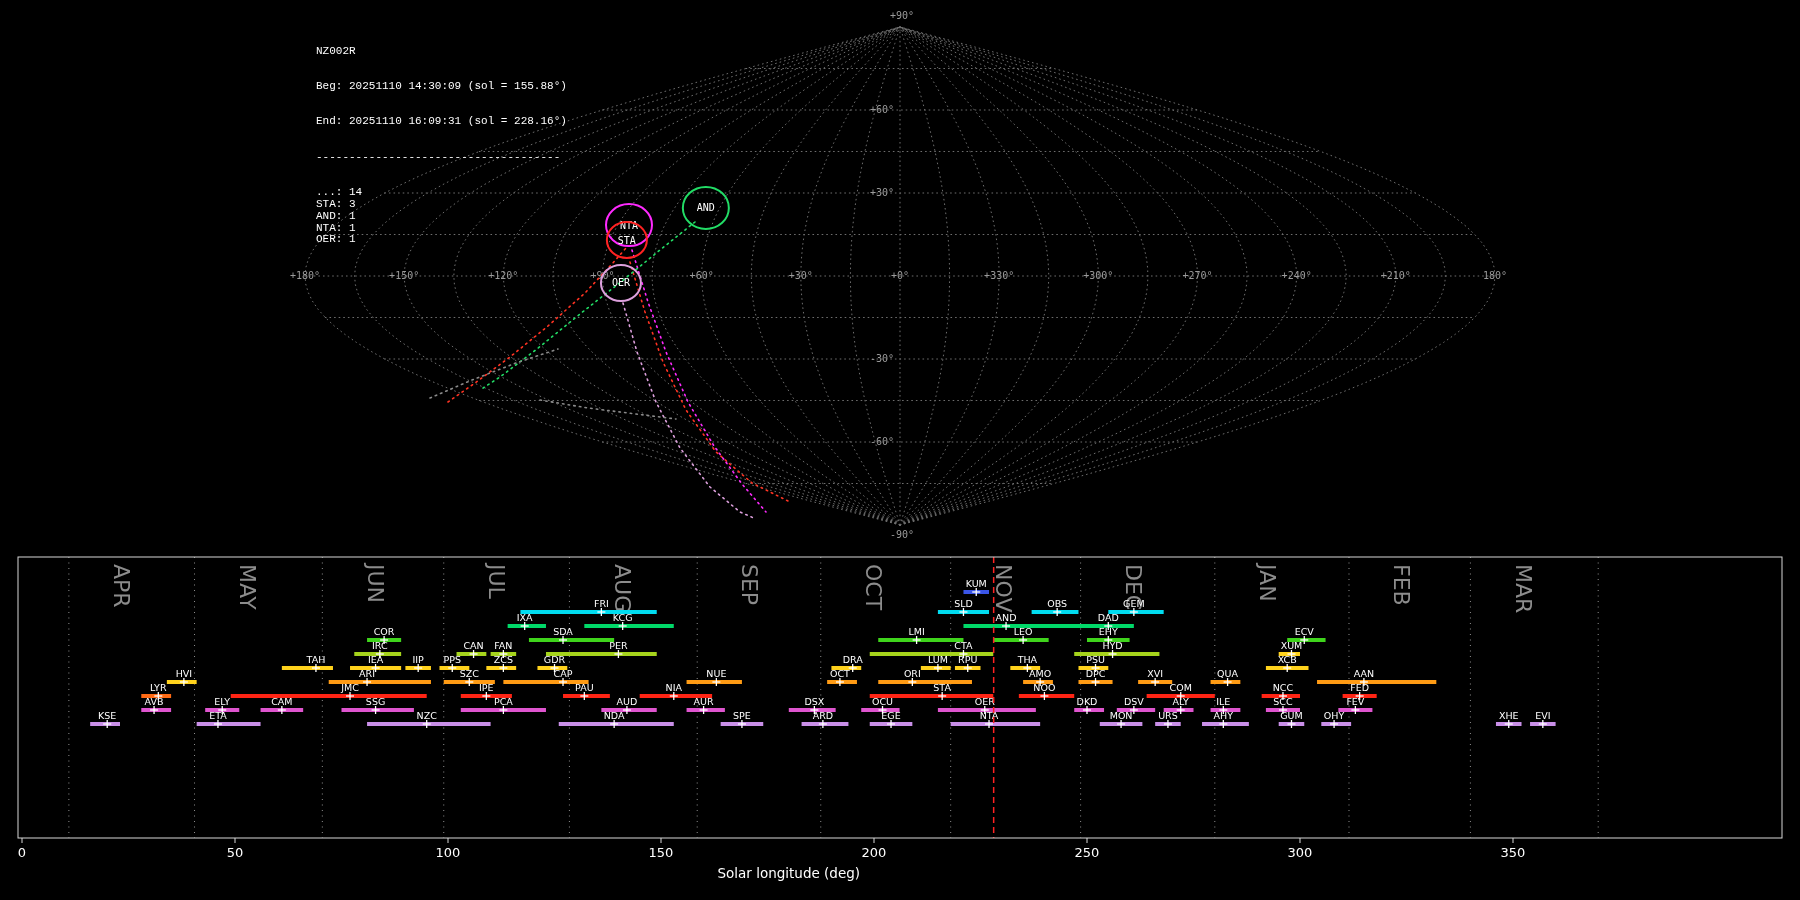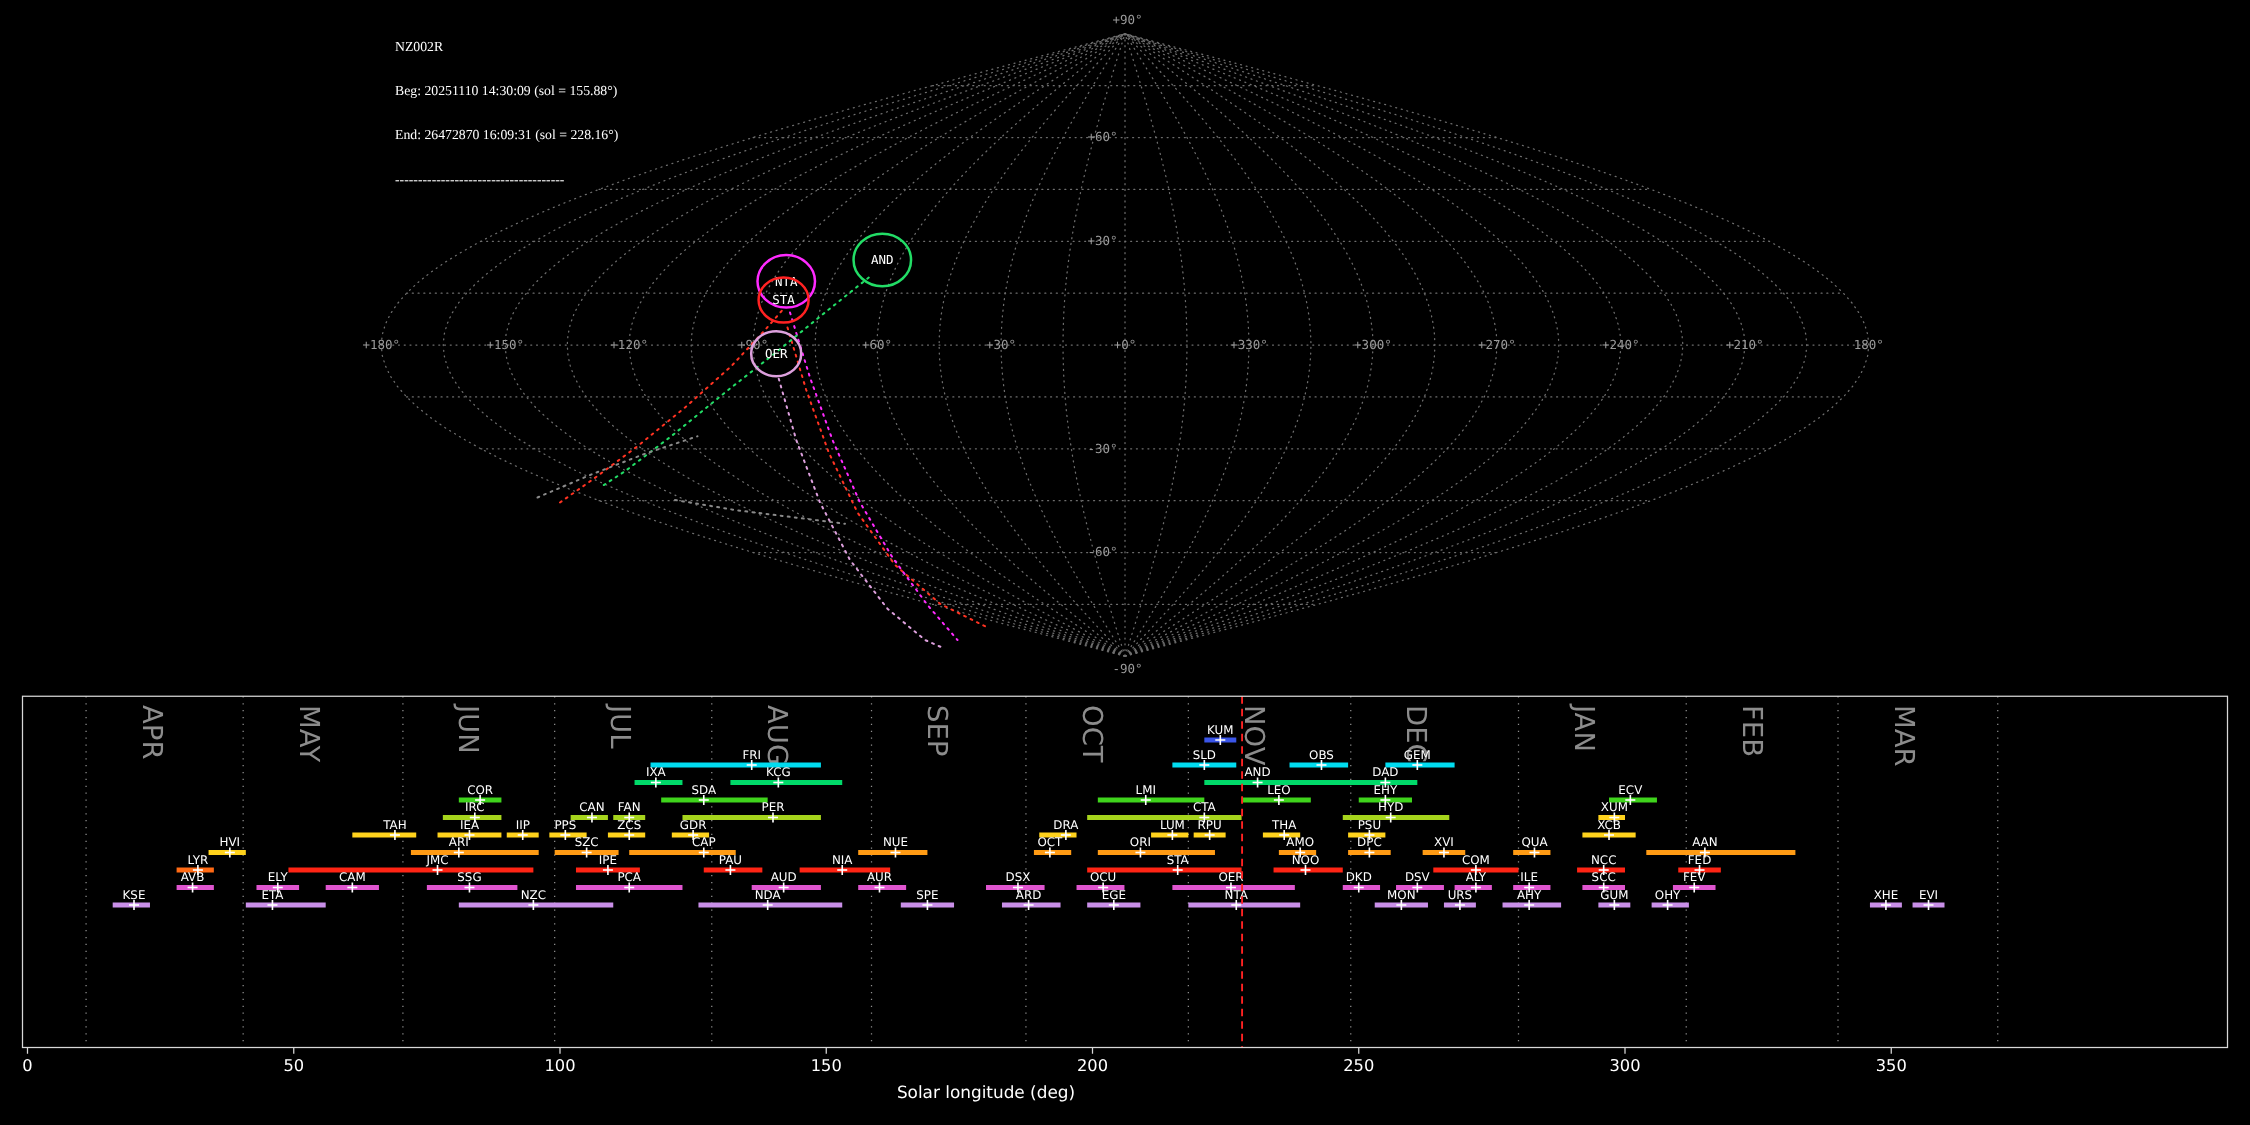--- a/index.html
+++ b/index.html
@@ -1,34 +1,35 @@
 <!DOCTYPE html>
 <html><head>
 <meta charset="utf-8">
 <style>
   html,body{margin:0;padding:0;background:#000;}
   #root{position:relative;width:1800px;height:900px;background:#000;overflow:hidden;
         font-family:"DejaVu Sans",sans-serif;}
   #skymap{position:absolute;left:0;top:0;z-index:1;}
   #timeline{position:absolute;left:0;top:555px;z-index:1;}
-  #info{position:absolute;left:316px;top:9px;z-index:3;color:#fff;
-        font-family:Liberation Serif, serif;font-size:11px;line-height:11.8px;
+  #info{position:absolute;left:316px;top:22px;z-index:3;color:#fff;
+        font-family:Liberation Mono, monospace;font-size:11px;line-height:11.8px;
         white-space:pre;}
   #info div{white-space:pre;}
 </style>
 </head>
 <body>
 
 <div id="root">
 
   <div id="info">
     <div>NZ002R</div>
     <div>Beg: 20251110 14:30:09 (sol = 155.88°)</div>
-    <div>End: 26472870 16:09:31 (sol = 228.16°)</div>
+    <div>End: 20251110 16:09:31 (sol = 228.16°)</div>
     <div>-------------------------------------</div>
+    <div id="counts"><div>...: 14</div><div>STA: 3</div><div>AND: 1</div><div>NTA: 1</div><div>OER: 1</div></div>
   </div>
 
   <svg id="skymap" width="1800" height="555" viewBox="0 0 1800 555">
       <g stroke="#6e6e6e" fill="none" stroke-width="1" stroke-dasharray="0.8 3.8" stroke-linecap="round">
         <line x1="746.0026681640002" y1="483.5" x2="1053.9973318359998" y2="483.5"></line>
         <line x1="602.5" y1="442" x2="1197.5" y2="442"></line>
         <line x1="479.2714651940042" y1="400.5" x2="1320.7285348059959" y2="400.5"></line>
         <line x1="384.714884748259" y1="359" x2="1415.285115251741" y2="359"></line>
         <line x1="325.2741333580044" y1="317.5" x2="1474.7258666419957" y2="317.5"></line>
         <line x1="305" y1="276" x2="1495" y2="276"></line>

